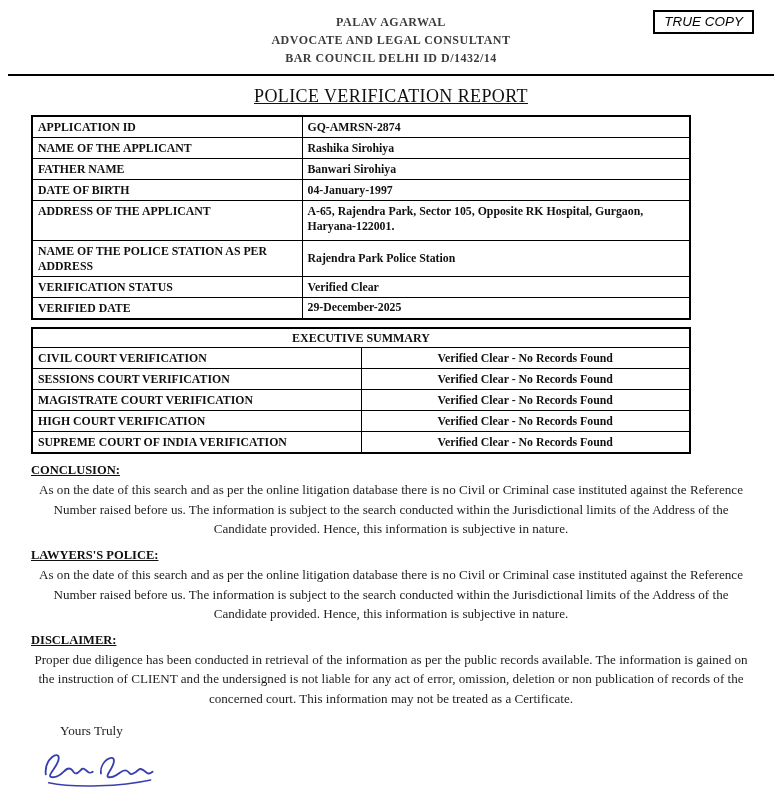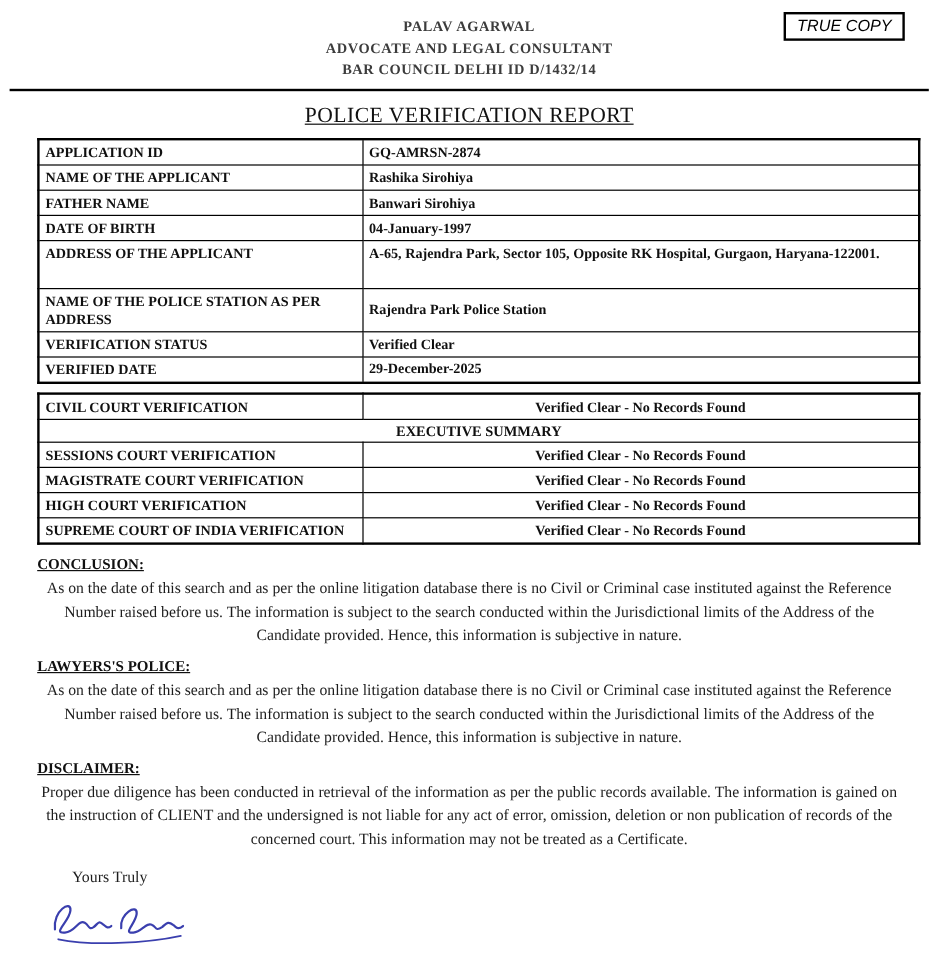--- a/index.html
+++ b/index.html
@@ -47,21 +47,21 @@
       display: inline-block;
       font-size: 18px;
       font-weight: normal;
       letter-spacing: 0.4px;
       text-decoration: underline;
       color: #111;
     }
     
     table {
       border-collapse: collapse;
-      width: 736px;
+      width: 660px;
       margin-left: 31px;
       border: 2px solid #000;
       table-layout: fixed;
     }
     td { border: 1px solid #000; font-size: 11.8px; font-weight: bold; padding: 2.5px 5px; vertical-align: middle; color: #101010; }
     .label-col { width: 270px; }
     .row-tall td { height: 40px; vertical-align: top; padding-top: 3px; }
     .row-date .value-cell { vertical-align: top; padding-top: 2px; }
     .exec-table { margin-top: 7px; }
     .exec-title-cell { text-align: center; font-size: 12px; padding: 1.5px 4px; }
@@ -141,25 +141,25 @@
       <tr class="row-date">
         <td class="label-col">VERIFIED DATE</td>
         <td class="value-cell">29-December-2025</td>
       </tr>
     </tbody>
   </table>
 
   <table class="exec-table">
     <tbody>
       <tr>
+        <td class="exec-title-cell" colspan="2">EXECUTIVE SUMMARY</td>
+      </tr>
+      <tr>
         <td class="label-col">CIVIL COURT VERIFICATION</td>
         <td class="exec-value">Verified Clear - No Records Found</td>
-      </tr>
-      <tr>
-        <td class="exec-title-cell" colspan="2">EXECUTIVE SUMMARY</td>
       </tr>
       <tr>
         <td class="label-col">SESSIONS COURT VERIFICATION</td>
         <td class="exec-value">Verified Clear - No Records Found</td>
       </tr>
       <tr>
         <td class="label-col">MAGISTRATE COURT VERIFICATION</td>
         <td class="exec-value">Verified Clear - No Records Found</td>
       </tr>
       <tr>

